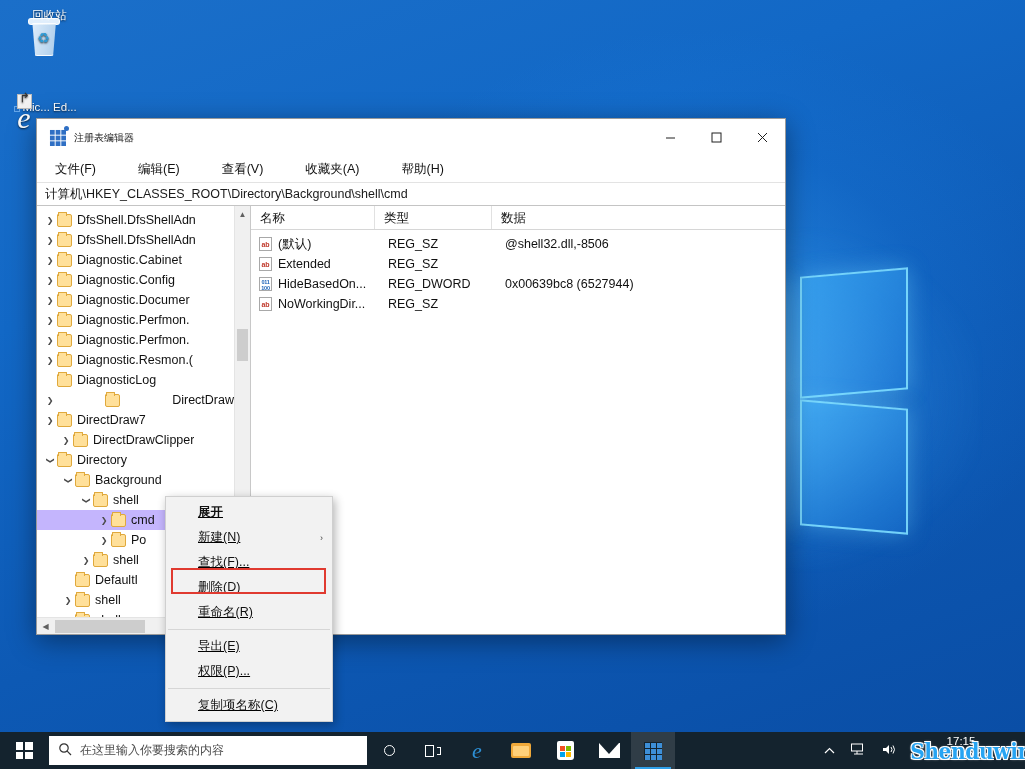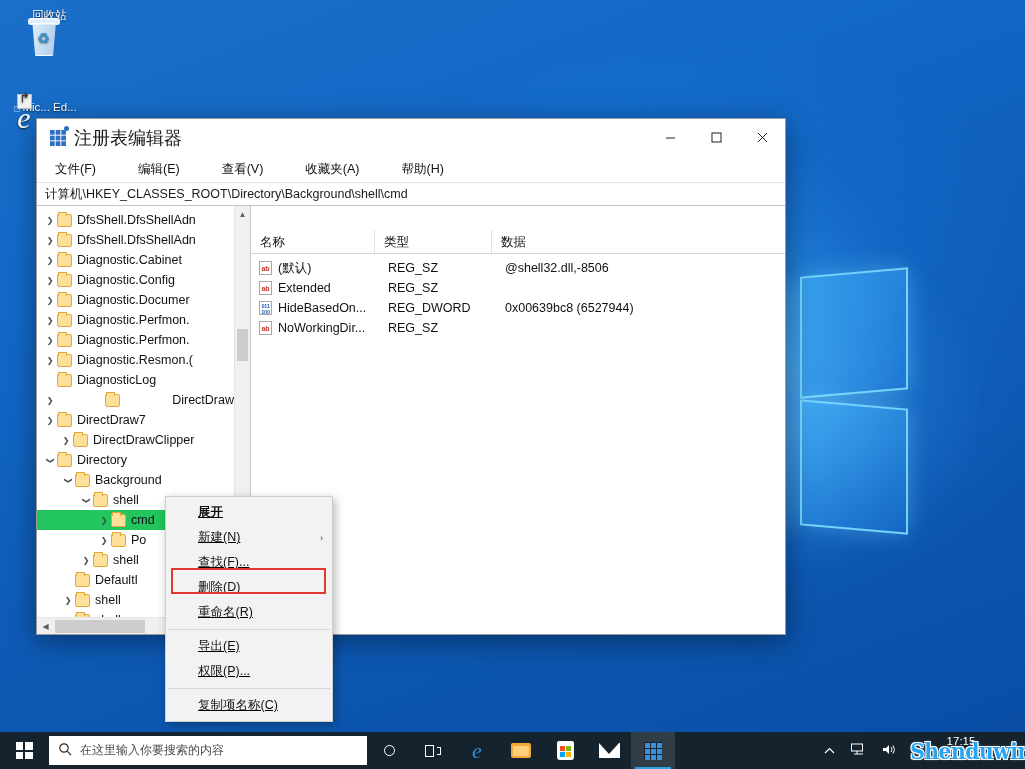--- a/index.html
+++ b/index.html
@@ -91,63 +91,63 @@
   #titlebar .app-ic {
     width: 17px; height: 17px; margin: 0 8px 0 12px; position: relative; flex: 0 0 auto;
     background: #2f6fc4;
     background-image:
       linear-gradient(to right, #fff 0, #fff 1px, transparent 1px),
       linear-gradient(to bottom, #fff 0, #fff 1px, transparent 1px);
     background-size: 5.7px 5.7px;
   }
   #titlebar .app-ic::after { content: ""; position: absolute; right: -3px; top: -3px;
     width: 5px; height: 5px; border-radius: 50%; background: #2f6fc4; }
-  #win-title { font-size: 18px; color: #1a1a1a; flex: 1 1 auto; }
+  #win-title { font-size: 10px; color: #1a1a1a; flex: 1 1 auto; }
   .wbtn { width: 46px; height: 31px; display: flex; align-items: center; justify-content: center;
     font-size: 13px; color: #202020; }
 
   #menubar { height: 26px; display: flex; align-items: center; padding-left: 9px;
     font-size: 12.5px; color: #111; flex: 0 0 auto; gap: 24px; }
   #menubar > div { padding: 3px 9px; }
 
   #addressbar {
     height: 24px; border-top: 1px solid #e3e3e3; border-bottom: 1px solid #c4c4c4;
     display: flex; align-items: center; padding-left: 8px;
     font-size: 12.5px; color: #1a1a1a; background: #fff; flex: 0 0 auto;
   }
 
   #panes { flex: 1 1 auto; display: flex; min-height: 0; background: #fff; }
 
   
   #treepane { width: 214px; border-right: 1px solid #c8c8c8; position: relative; display: flex; flex-direction: column; }
   #treescroll { flex: 1 1 auto; position: relative; overflow: hidden; }
   #treeinner { position: absolute; left: 0; top: 4px; right: 16px; }
   .tnode { height: 20px; display: flex; align-items: center; font-size: 12.5px; color: #111; white-space: nowrap; }
-  .tnode.sel { background: #22c55e; }
+  .tnode.sel { background: #c4b5fd; }
   .tw { width: 14px; flex: 0 0 auto; display: flex; align-items: center; justify-content: center;
         font-size: 9px; color: #4a4a4a; }
   .tw.closed::before { content: "❯"; font-size: 8px; }
   .tw.open::before { content: "❯"; font-size: 8px; transform: rotate(90deg); }
   .folder { width: 15px; height: 13px; flex: 0 0 auto; margin-right: 5px; position: relative;
     background: #ffe09a; border: 1px solid #e0a93c; border-radius: 1px 2px 2px 2px; }
   .folder::before { content: ""; position: absolute; left: 0; top: -3px; width: 7px; height: 3px;
     background: #ffe09a; border: 1px solid #e0a93c; border-bottom: none; border-radius: 1px 1px 0 0; }
   .tlabel { overflow: hidden; }
 
   
   #tree-vsb { position: absolute; right: 0; top: 0; width: 16px; bottom: 0; background: #f0f0f0; border-left: 1px solid #e4e4e4; }
   #tree-vsb .arr { height: 17px; display: flex; align-items: center; justify-content: center; font-size: 8px; color: #606060; }
   #tree-vsb .thumb { position: absolute; left: 2px; right: 2px; top: 123px; height: 32px; background: #cdcdcd; }
   
   #tree-hsb { height: 17px; background: #f0f0f0; border-top: 1px solid #e4e4e4; display: flex; align-items: center; flex: 0 0 auto; }
   #tree-hsb .arr { width: 17px; text-align: center; font-size: 8px; color: #606060; }
   #tree-hsb .thumb { height: 13px; width: 90px; background: #cdcdcd; margin-left: 1px; }
 
   
-  #valuepane { flex: 1 1 auto; display: flex; flex-direction: column; background: #fff; margin-top: 24px; }
+  #valuepane { flex: 1 1 auto; display: flex; flex-direction: column; background: #fff; }
   #vheader { height: 24px; display: flex; border-bottom: 1px solid #d6d6d6; background: #fff; flex: 0 0 auto; }
   #vheader > div { font-size: 12.5px; color: #111; padding: 4px 0 0 9px; border-right: 1px solid #e1e1e1; }
   .col-name { width: 124px; } .col-type { width: 117px; } .col-data { flex: 1 1 auto; border-right: none !important; }
   #vrows { flex: 1 1 auto; padding-top: 4px; }
   .vrow { height: 20px; display: flex; align-items: center; font-size: 12.5px; color: #111; }
   .vicon { width: 13px; height: 14px; margin: 0 6px 0 8px; flex: 0 0 auto; position: relative;
     background: #fff; border: 1px solid #a8a8a8; font-size: 7px; font-weight: bold; line-height: 13px;
     text-align: center; }
   .vicon.sz { color: #c0392b; }
   .vicon.dw { color: #1c63b8; font-size: 5.5px; line-height: 6px; padding-top: 1px; letter-spacing: -0.3px; }

